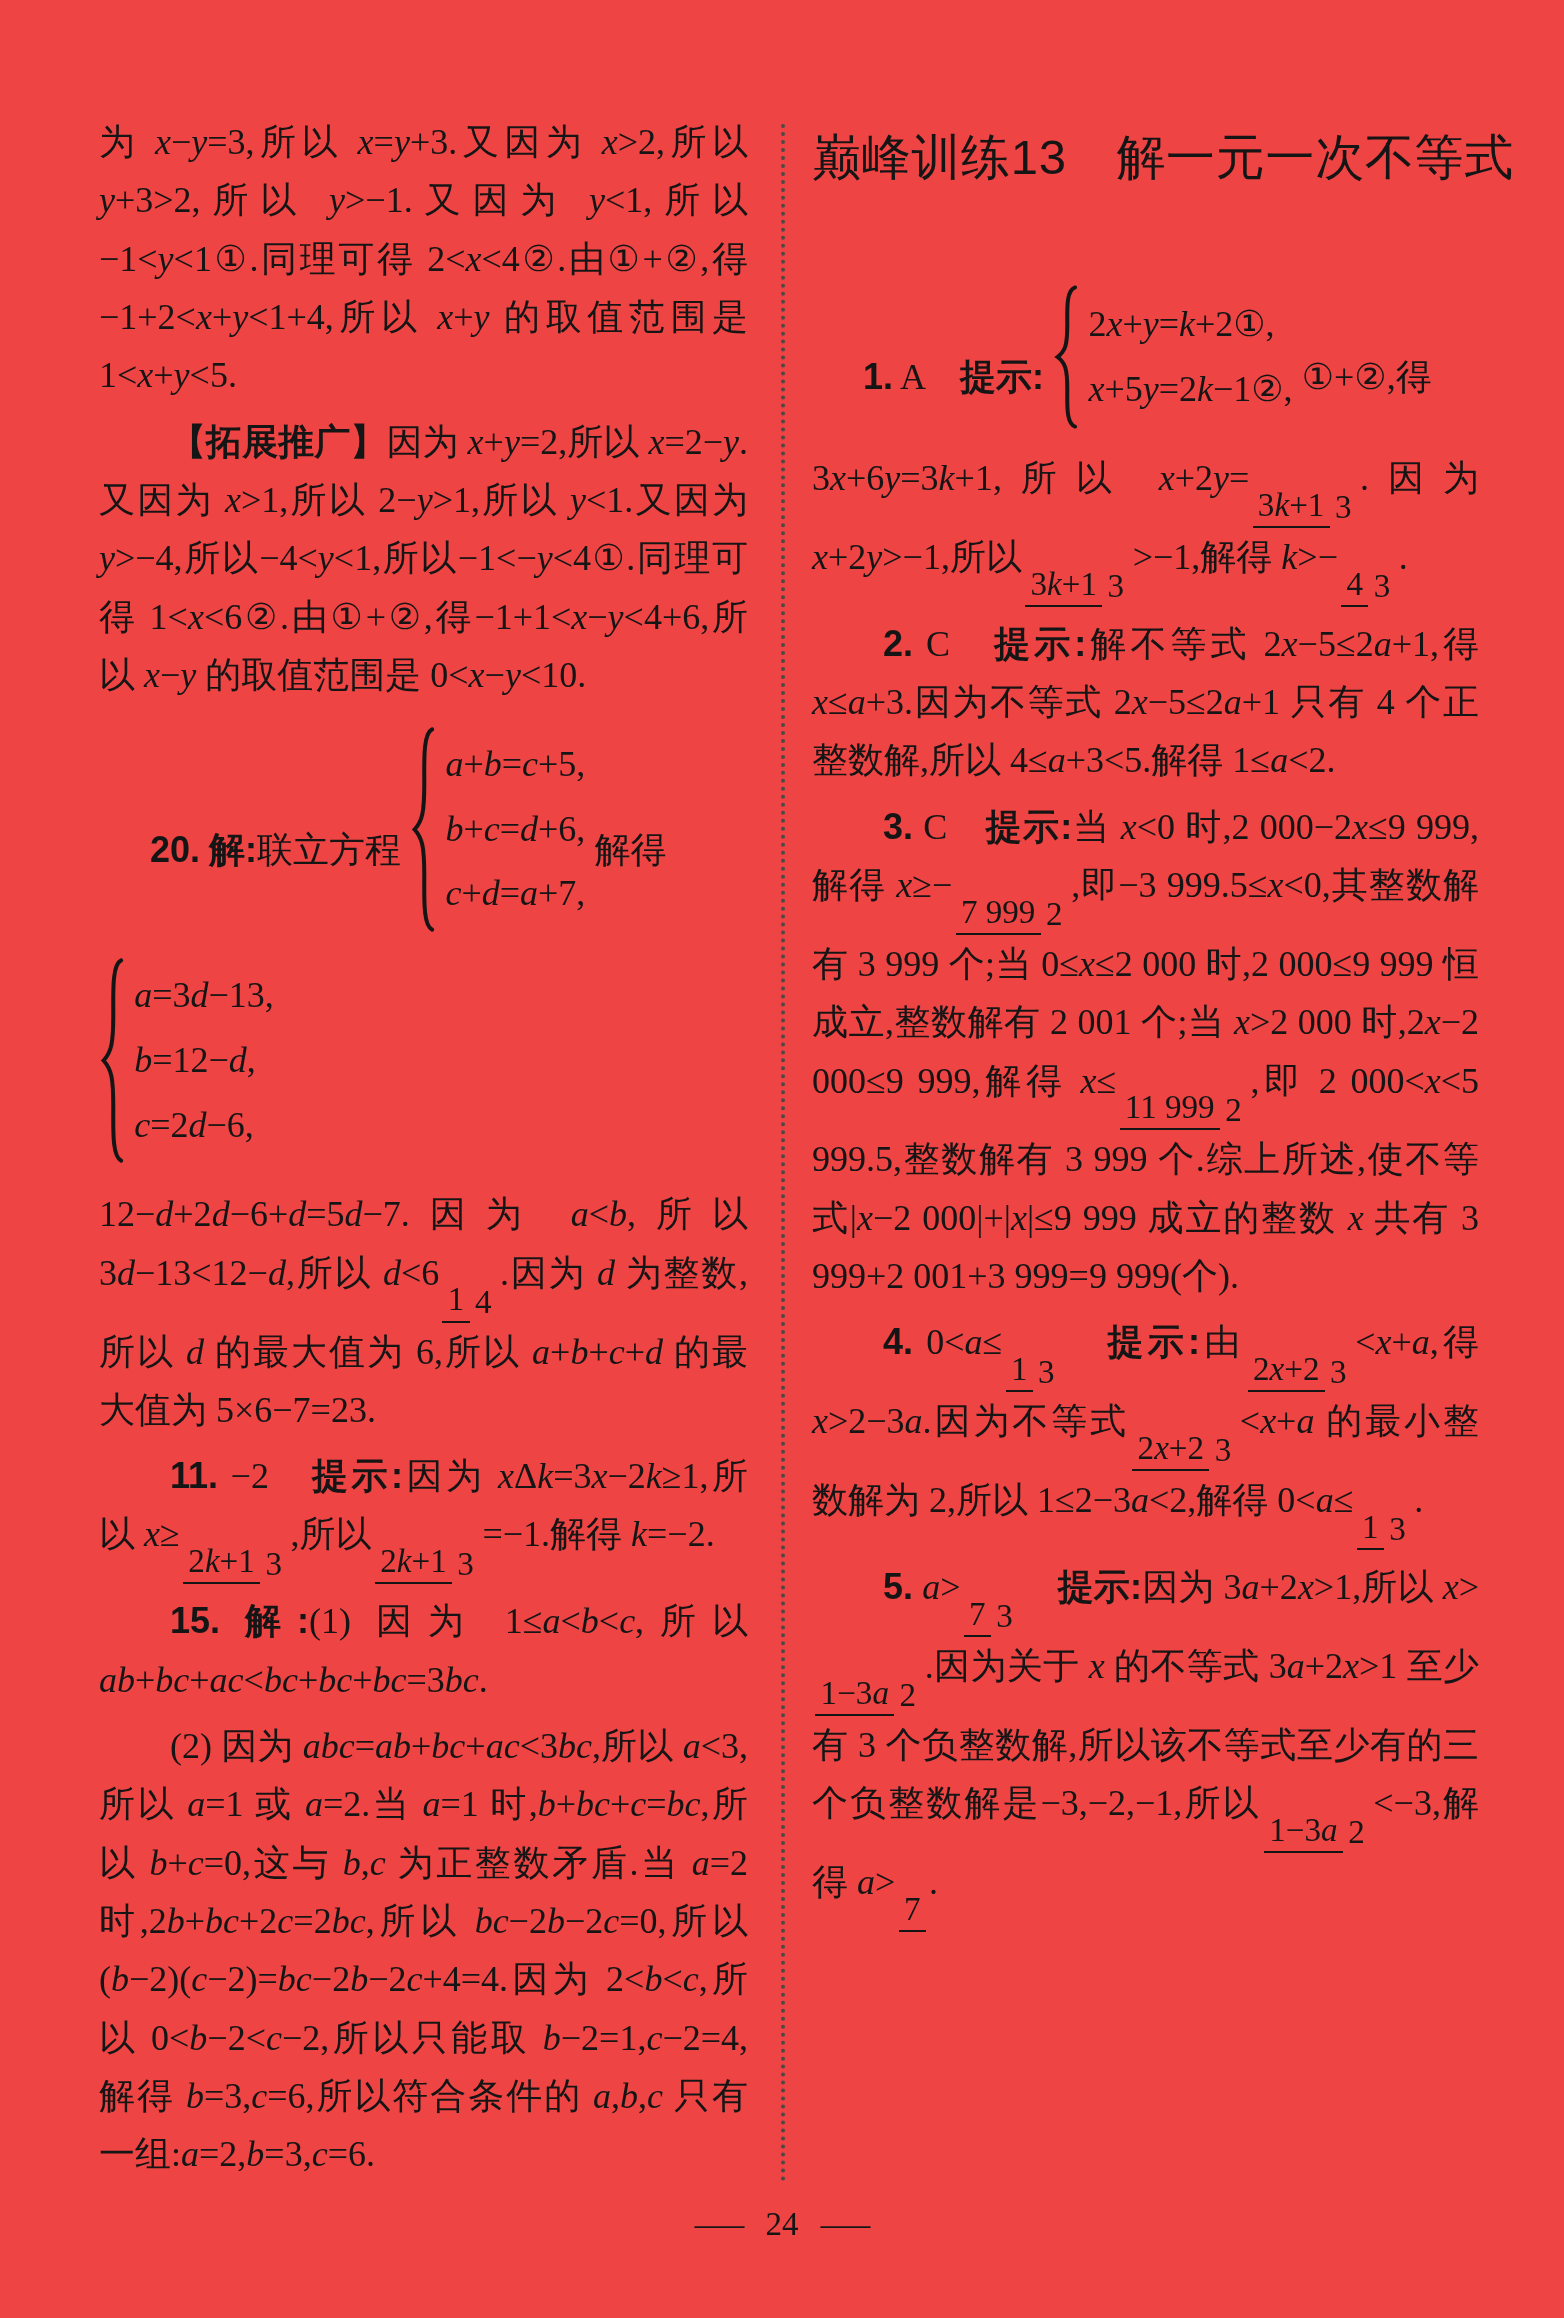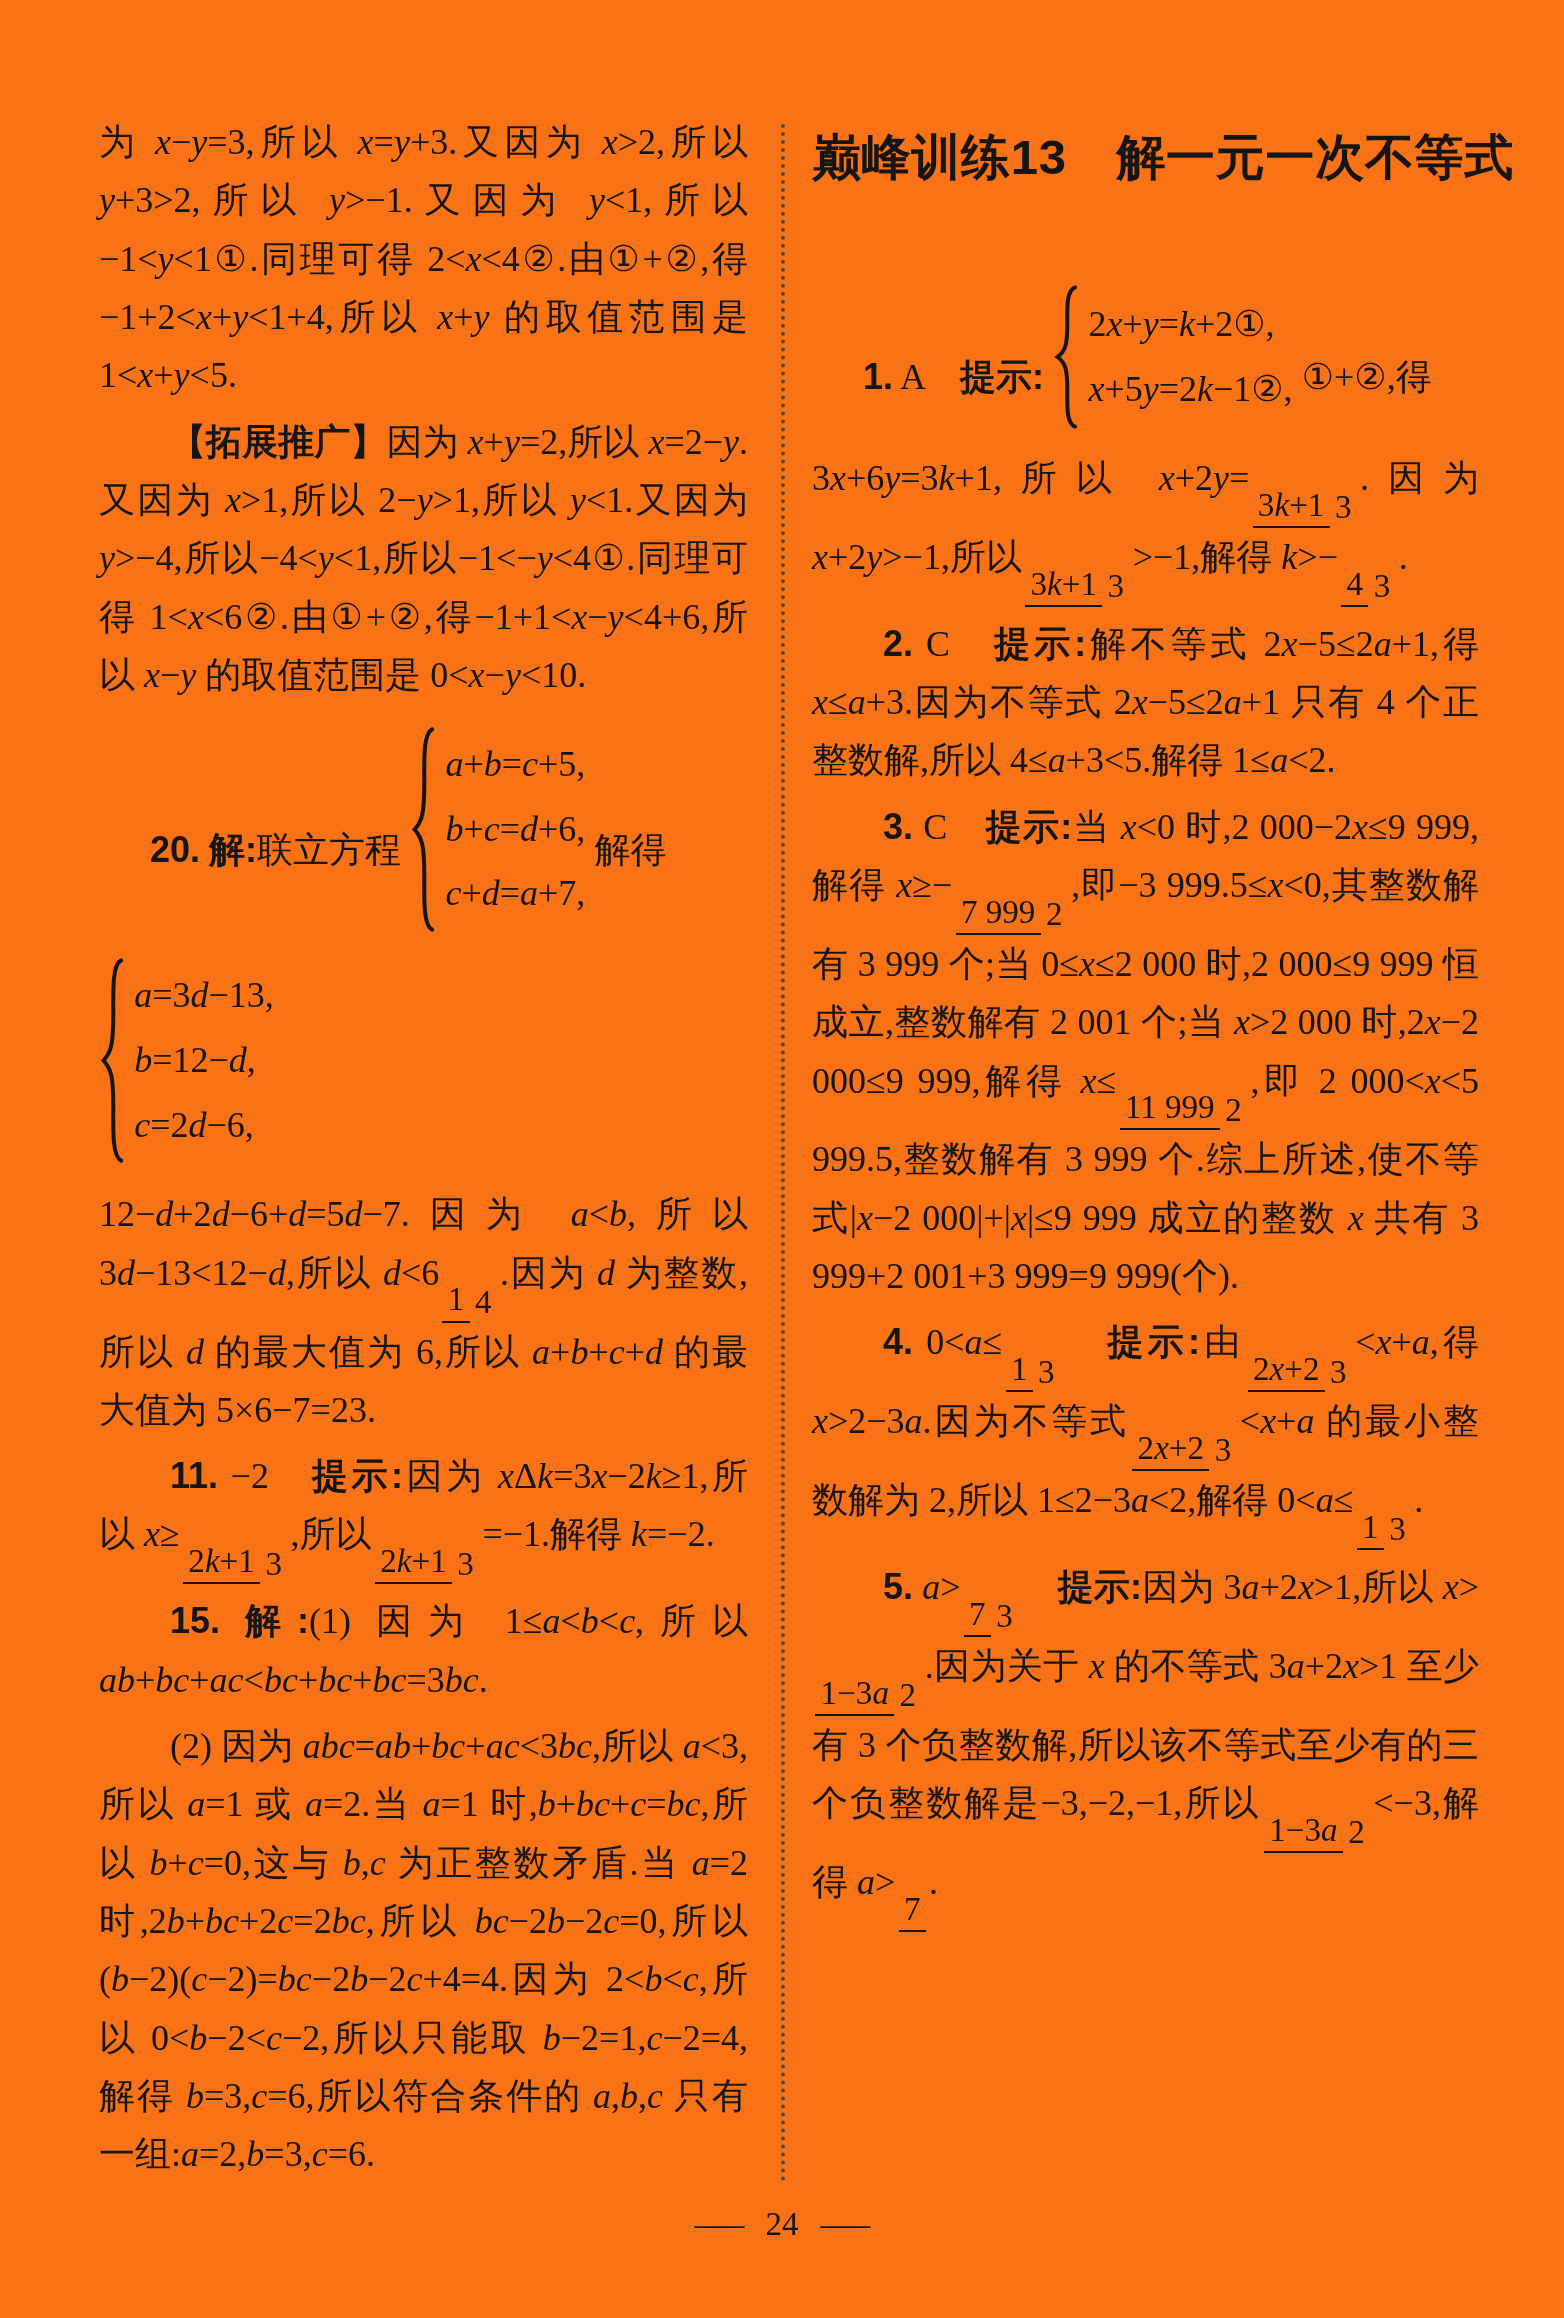--- a/index.html
+++ b/index.html
@@ -1,26 +1,26 @@
 <!DOCTYPE html>
 <html style="font-size:10.5px"><head>
 <meta charset="utf-8">
 <style>
   html,body{margin:0;padding:0;background:#9a9a9a;}
   .page{
-    position:relative;width:1564px;height:2319px;background:#f97316;
+    position:relative;width:1564px;height:2319px;background:#ef4444;
     font-family:"Liberation Serif","DejaVu Serif","DejaVu Sans",serif;
     color:#151515;overflow:hidden;
   }
   .col{position:absolute;top:105px;}
   .col-left{left:99px;width:649px;}
   .col-right{left:812px;width:667px;}
   .divider{position:absolute;left:781px;top:124px;height:2059px;width:0;border-left:4.6px dotted #4a4a4a;}
   .title{
-    font-family:"Liberation Sans","DejaVu Sans",sans-serif;font-weight:700;
+    font-family:"Liberation Sans","DejaVu Sans",sans-serif;font-weight:400;
     font-size:49px;line-height:1.25;text-align:left;margin:22.4px 0 94px;letter-spacing:0.7px;white-space:nowrap;
   }
   .para{font-size:36px;line-height:1.62;text-align:justify;margin:8px 0;}
   .para.indent{text-indent:71px;}
   .system{display:flex;align-items:center;gap:9.2px;font-size:36px;margin:18.4px 0;}
   .system.indent{margin-left:51px;}
   .eqs{display:flex;flex-direction:column;}
   .eq{line-height:1.8;white-space:nowrap;}
   .sys-side{white-space:nowrap;margin-top:42px;}
   .brace{flex:0 0 auto;}

